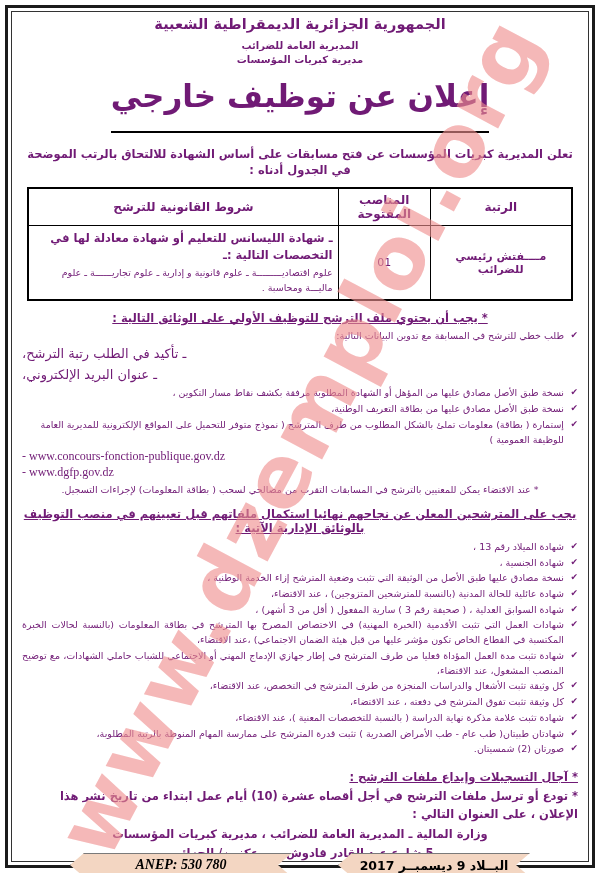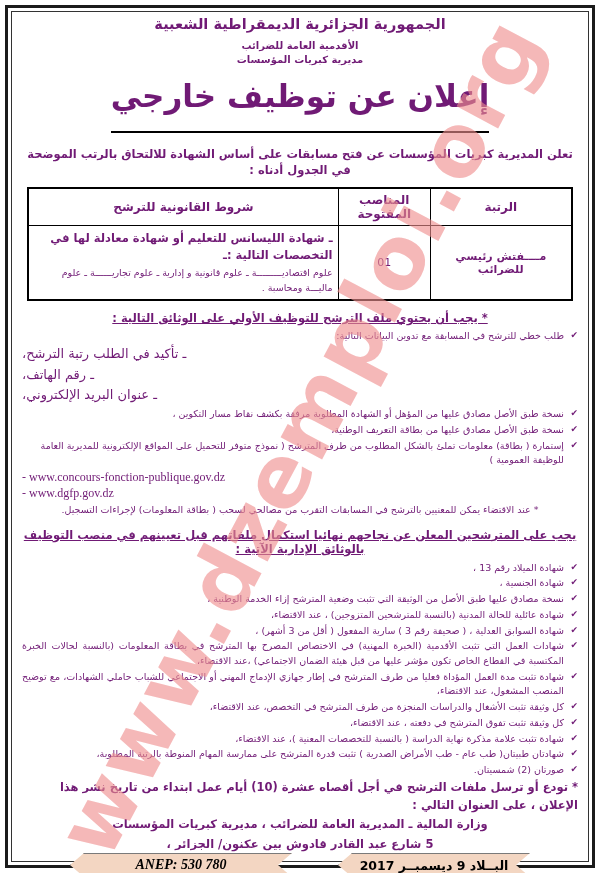--- a/index.html
+++ b/index.html
@@ -142,21 +142,21 @@
 
   <div class="watermark">
     <span>www.dzemploi.org</span>
   </div>
 
   <div class="content">
     <div class="doc">
 
       <div class="republic">الجمهورية الجزائرية الديمقراطية الشعبية</div>
       <div class="ministry">
-        <div>الأقدمية العامة للضرائب</div>
+        <div>المديرية العامة للضرائب</div>
         <div>مديرية كبريات المؤسسات</div>
       </div>
 
       <div class="title-wrap">
         <span class="main-title">إعلان عن توظيف خارجي</span>
       </div>
 
       <div class="intro">تعلن المديرية كبريات المؤسسات عن فتح مسابقات على أساس الشهادة للالتحاق بالرتب الموضحة في الجدول أدناه :</div>
 
       <table class="jobs">
@@ -178,21 +178,20 @@
           </tr>
         </tbody>
       </table>
 
       <div class="sec-head">* يجب أن يحتوي ملف الترشح للتوظيف الأولي على الوثائق التالية :</div>
       <ul class="docs">
         <li>
           <span>طلب خطي للترشح في المسابقة مع تدوين البيانات التالية:</span>
           <ul class="sub">
             <li>ـ تأكيد في الطلب رتبة الترشح،</li>
-            <li>ـ رقم الهاتف،</li>
             <li>ـ عنوان البريد الإلكتروني،</li>
           </ul>
         </li>
         <li>نسخة طبق الأصل مصادق عليها من المؤهل أو الشهادة المطلوبة مرفقة بكشف نقاط مسار التكوين ،</li>
         <li>نسخة طبق الأصل مصادق عليها من بطاقة التعريف الوطنية،</li>
         <li>
           <span>إستمارة ( بطاقة) معلومات تملئ بالشكل المطلوب من طرف المترشح ( نموذج متوفر للتحميل على المواقع الإلكترونية للمديرية العامة للوظيفة العمومية )</span>
           <div class="urls">
             <div>- www.concours-fonction-publique.gov.dz</div>
             <div>- www.dgfp.gov.dz</div>
@@ -210,20 +209,21 @@
         <li>شهادة السوابق العدلية ، ( صحيفة رقم 3 ) سارية المفعول ( أقل من 3 أشهر) ،</li>
         <li class="just">شهادات العمل التي تثبت الأقدمية (الخبرة المهنية) في الاختصاص المصرح بها المترشح في بطاقة المعلومات (بالنسبة لحالات الخبرة المكتسبة في القطاع الخاص تكون مؤشر عليها من قبل هيئة الضمان الاجتماعي) ،عند الاقتضاء،</li>
         <li class="just">شهادة تثبت مدة العمل المؤداة فعليا من طرف المترشح في إطار جهازي الإدماج المهني أو الاجتماعي للشباب حاملي الشهادات، مع توضيح المنصب المشغول، عند الاقتضاء،</li>
         <li>كل وثيقة تثبت الأشغال والدراسات المنجزة من طرف المترشح في التخصص، عند الاقتضاء،</li>
         <li>كل وثيقة تثبت تفوق المترشح في دفعته ، عند الاقتضاء،</li>
         <li>شهادة تثبت علامة مذكرة نهاية الدراسة ( بالنسبة للتخصصات المعنية )، عند الاقتضاء،</li>
         <li>شهادتان طبيتان( طب عام - طب الأمراض الصدرية ) تثبت قدرة المترشح على ممارسة المهام المنوطة بالرتبة المطلوبة،</li>
         <li>صورتان (2) شمسيتان.</li>
       </ul>
 
+      <div class="deadline-head">* آجال التسجيلات وإيداع ملفات الترشح :</div>
       <div class="deadline-body">* تودع أو ترسل ملفات الترشح في أجل أقصاه عشرة (10) أيام عمل ابتداء من تاريخ نشر هذا الإعلان ، على العنوان التالي :</div>
       <div class="addr">وزارة المالية ـ المديرية العامة للضرائب ، مديرية كبريات المؤسسات</div>
       <div class="addr">5  شارع عبد القادر قادوش بين عكنون/ الجزائر ،</div>
 
     </div>
   </div>
 
   <div class="footer">
     <div class="ribbon left">
       <span>ANEP: 530 780</span>

